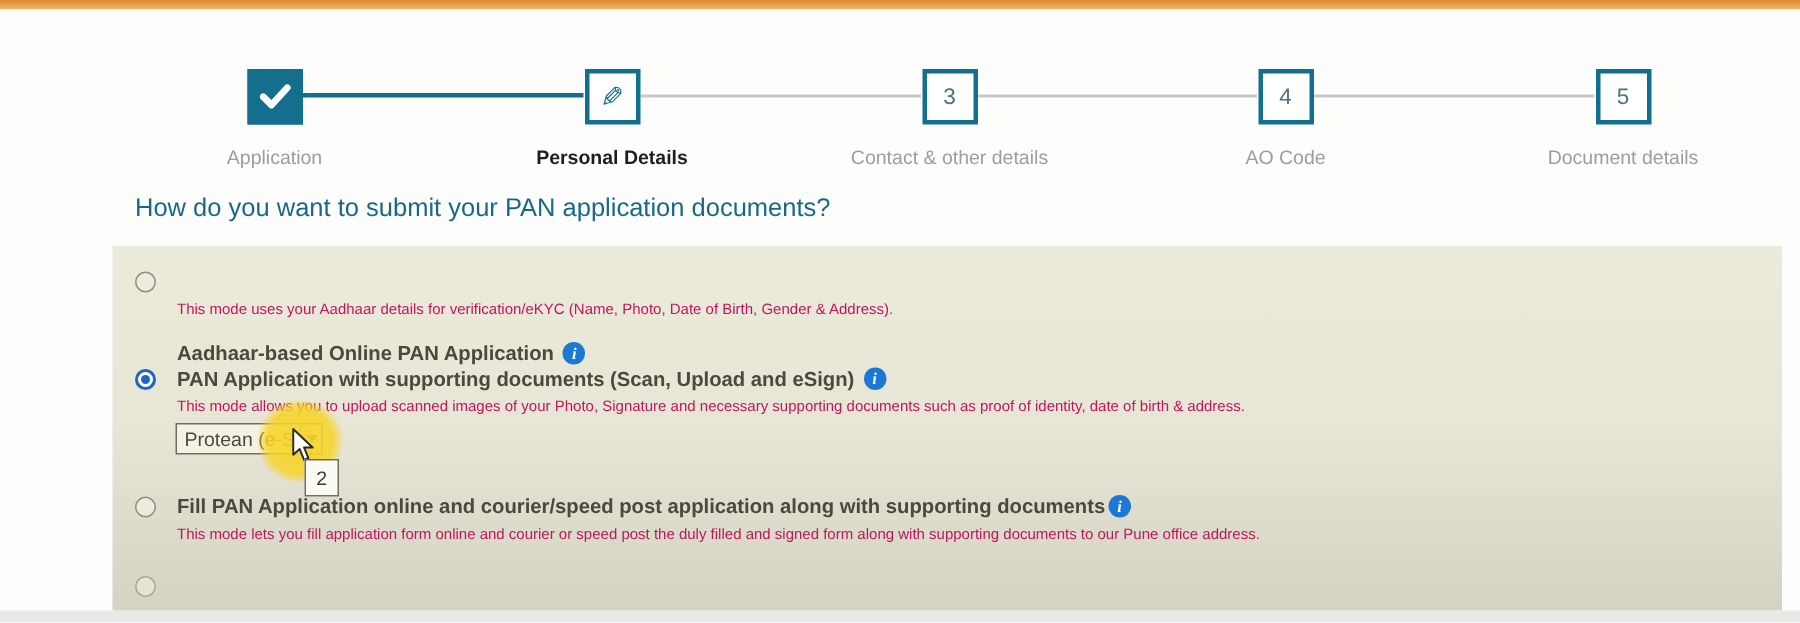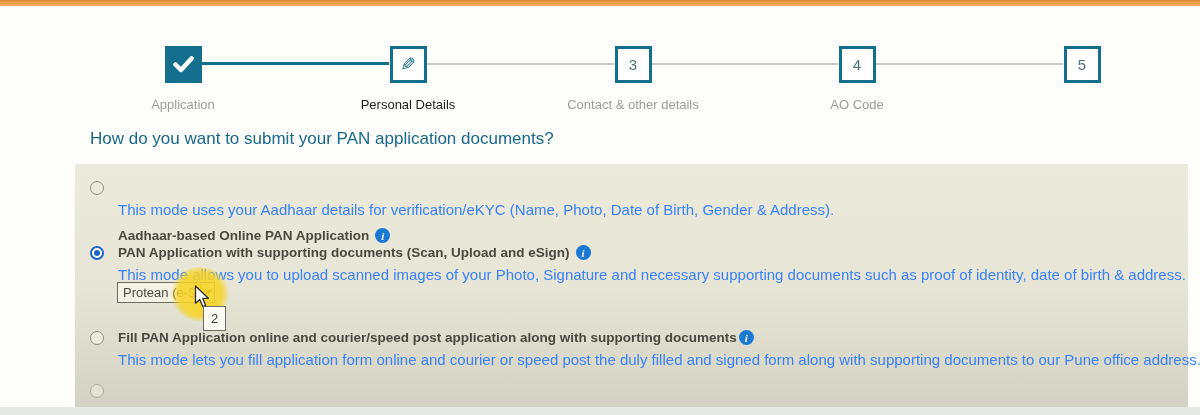--- a/index.html
+++ b/index.html
@@ -16,21 +16,21 @@
   .conn-a { left:427px; top:63px; width:187px; height:2px; background:#c9c9c9; }
   .conn-b { left:652px; top:63px; width:186px; height:2px; background:#c9c9c9; }
   .conn-c { left:876px; top:63px; width:187px; height:2px; background:#c9c9c9; }
 
   .step { position:absolute; top:46px; width:200px; text-align:center; }
   .step .sq { width:37px; height:37px; border:3px solid #146e8e; background:#fff;
               margin:0 auto; display:flex; align-items:center; justify-content:center;
               font-size:15px; color:#52707e; }
   .step.done .sq { background:#146e8e; }
   .step .lbl { margin-top:14px; font-size:13px; color:#9d9d9d; }
-  .step.current .lbl { color:#1e1e1e; font-weight:normal; }
+  .step.current .lbl { color:#1e1e1e; font-weight:bold; }
   .pencil { color:#146e8e; font-size:19px; transform:scaleX(-1); display:inline-block; }
 
   
   .heading { position:absolute; left:90px; top:129px; font-size:17px; color:#19688a; }
 
   
   .panel { position:absolute; left:75px; top:164px; width:1113px; height:243px;
            background:linear-gradient(180deg,#eceada 0%, #e7e5d6 50%, #d3d2c3 100%); }
   .bottom-strip { position:absolute; left:0; top:407px; width:1200px; height:8px; background:#e7e9e6; }
 
@@ -41,21 +41,21 @@
   .radio.selected::after { content:""; position:absolute; left:2px; top:2px;
            width:6px; height:6px; border-radius:50%; background:#1f64c8; }
   .radio.dim { opacity:0.65; }
 
   .opt-label { position:absolute; display:flex; align-items:center;
                font-weight:bold; font-size:13.5px; color:#4b4840; white-space:nowrap; }
   .opt-label .gap { width:6px; } .opt-label .gap0 { width:2px; }
   .info { width:15px; height:15px; border-radius:50%; background:#1b79d5; color:#fff;
           font-family:"Liberation Serif", serif; font-style:italic; font-weight:bold;
           font-size:11px; display:flex; align-items:center; justify-content:center; flex:0 0 auto; }
-  .opt-desc { position:absolute; font-size:15px; color:#3b82f6; white-space:nowrap; }
+  .opt-desc { position:absolute; font-size:10px; color:#be185d; white-space:nowrap; }
 
   
   .dropdown { position:absolute; left:117px; top:282px; width:98px; height:21px;
               border:1px solid #6d6c62; background:#f4f2e4; display:flex; align-items:center;
               font-size:13px; color:#4b4a42; overflow:hidden; }
   .dropdown .val { padding-left:5px; white-space:nowrap; flex:1; }
   .dd-btn { width:15px; height:100%; border-left:1px solid #a3a196; display:flex;
             align-items:center; justify-content:center; flex:0 0 auto; }
   .dd-caret { width:0; height:0; border-left:4px solid transparent;
               border-right:4px solid transparent; border-top:5px solid #55544b; }
@@ -103,20 +103,21 @@
       <div class="lbl">Contact &amp; other details</div>
     </div>
 
     <div class="step" style="left:757px;">
       <div class="sq">4</div>
       <div class="lbl">AO Code</div>
     </div>
 
     <div class="step" style="left:982px;">
       <div class="sq">5</div>
+      <div class="lbl">Document details</div>
     </div>
   </div>
 
   <div class="heading">How do you want to submit your PAN application documents?</div>
 
   <div class="panel"></div>
   <div class="bottom-strip"></div>
 
   <div class="radio" style="left:90px; top:181px;"></div>
   <div class="opt-label" style="left:118px; top:180px;margin-top:48px;">

